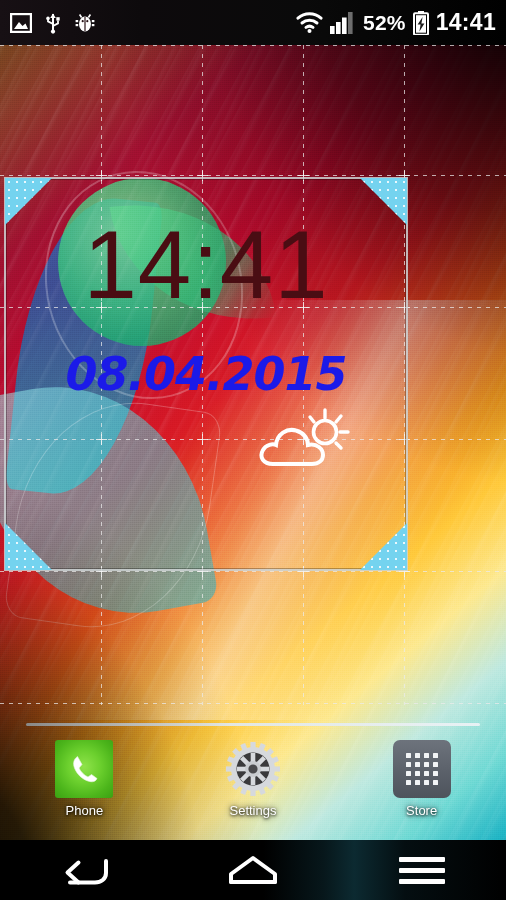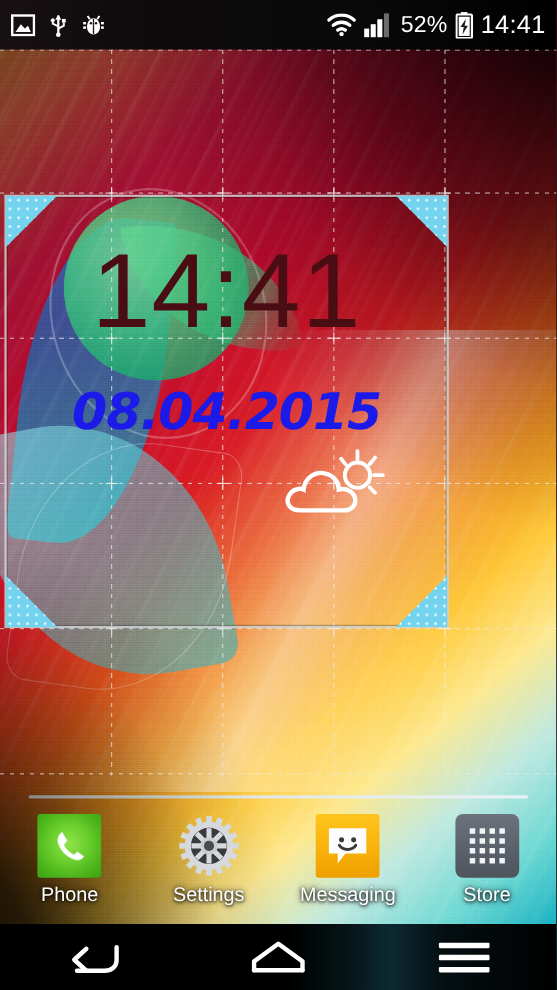--- a/index.html
+++ b/index.html
@@ -94,21 +94,21 @@
     mix-blend-mode:overlay;
   }
 
   
   #statusbar {
     position:absolute; left:0; top:0; width:506px; height:45px; z-index:60;
     background:linear-gradient(90deg,#171014 0%, #0d0a0c 28%, #0a0a0a 60%, #000 100%);
     display:flex; align-items:center; padding:0 10px;
   }
   .sb-left  { display:flex; align-items:center; gap:13px; }
-  .sb-right { display:flex; align-items:center; gap:7px; margin-left:auto; }
+  .sb-right { display:flex; align-items:center; gap:7px; margin-left:auto;font-weight:bold; }
   .sb-ico { display:block; }
   .sb-text { color:#fff; font-size:21px; letter-spacing:.2px; }
   .sb-clock { color:#fff; font-size:23px; letter-spacing:.3px; }
 
   
   #gridlayer { position:absolute; left:0; top:45px; width:506px; height:660px; z-index:20; }
   .gl-v {
     position:absolute; top:0; bottom:0; width:1px;
     background:repeating-linear-gradient(180deg,
       rgba(235,235,235,.72) 0 4px, rgba(235,235,235,0) 4px 9px);
@@ -170,21 +170,21 @@
   }
 
   
   #dock {
     position:absolute; left:0; top:735px; width:506px; height:105px; z-index:40;
     display:flex; align-items:flex-start; justify-content:space-around; padding-top:5px;
   }
   .dock-item { width:96px; display:flex; flex-direction:column; align-items:center; gap:6px; }
   .dock-ico  { width:58px; height:58px; position:relative; }
   .dock-lbl  {
-    color:#fff; font-size:18px; line-height:1;
+    color:#fff; font-size:13px; line-height:1;
     text-shadow:0 1px 3px rgba(0,0,0,.95), 0 0 6px rgba(0,0,0,.8);
     white-space:nowrap;
   }
 
   .ic-phone {
     border-radius:3px;
     background:radial-gradient(circle at 50% 46%, #8fe34a 0%, #6cd02e 38%, #4cb51b 72%, #3aa112 100%);
     display:flex; align-items:center; justify-content:center;
   }
   .ic-settings { display:flex; align-items:center; justify-content:center; }
@@ -396,31 +396,20 @@
             <line x1="39.4" y1="16.6" x2="16.6" y2="39.4"></line>
           </g>
           <circle cx="28" cy="28" r="8" fill="#c9ccd0"></circle>
           <circle cx="28" cy="28" r="4.6" fill="#4a4a4d"></circle>
         </svg>
       </div>
       <span class="dock-lbl">Settings</span>
     </div>
 
 
-    <div class="dock-item">
-      <div class="dock-ico ic-msg">
-        <svg width="42" height="40" viewBox="0 0 42 40">
-          <path d="M4 4 H38 V27 H19 L12 36 L12 27 H4 Z" fill="#fdfdfd"></path>
-          <circle cx="15.5" cy="14.5" r="2.3" fill="#3a3a3a"></circle>
-          <circle cx="26.5" cy="14.5" r="2.3" fill="#3a3a3a"></circle>
-          <path d="M13.5 19.5 C16.5 24.5 25.5 24.5 28.5 19.5" fill="none" stroke="#3a3a3a" stroke-width="2.6" stroke-linecap="round"></path>
-        </svg>
-      </div>
-      <span class="dock-lbl">Messaging</span>
-    </div>
 
     <div class="dock-item">
       <div class="dock-ico ic-apps">
         <div class="apps-grid">
           <span></span>
             <span></span>
             <span></span>
             <span></span>
           <span></span>
             <span></span>

